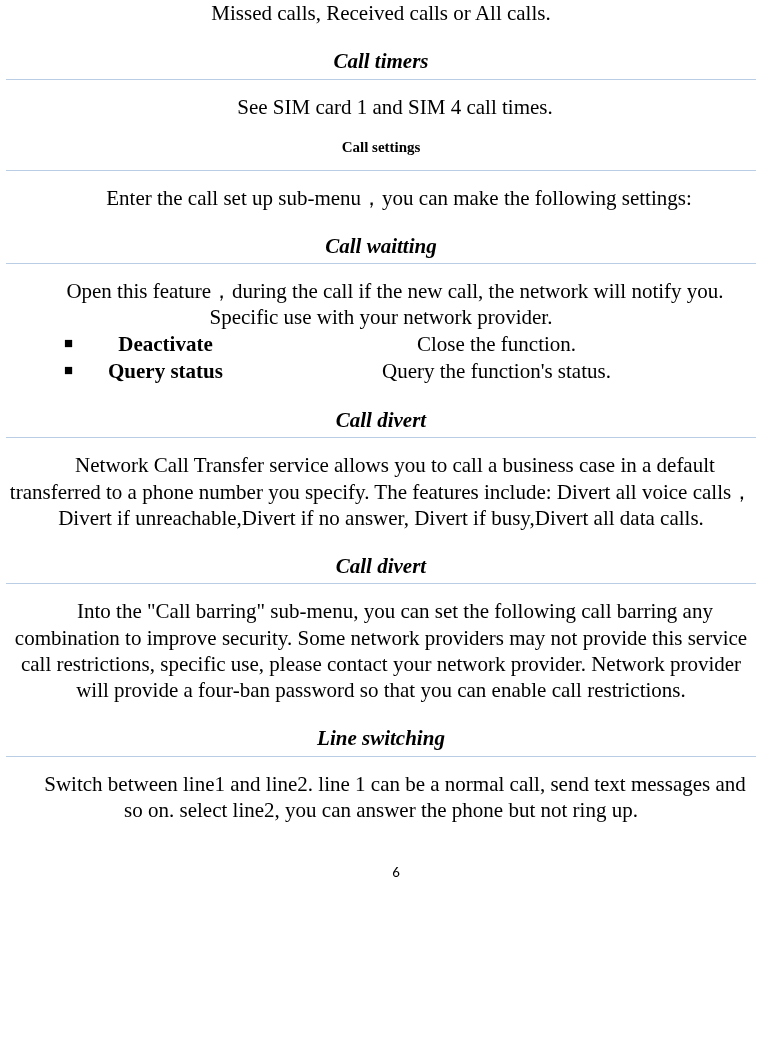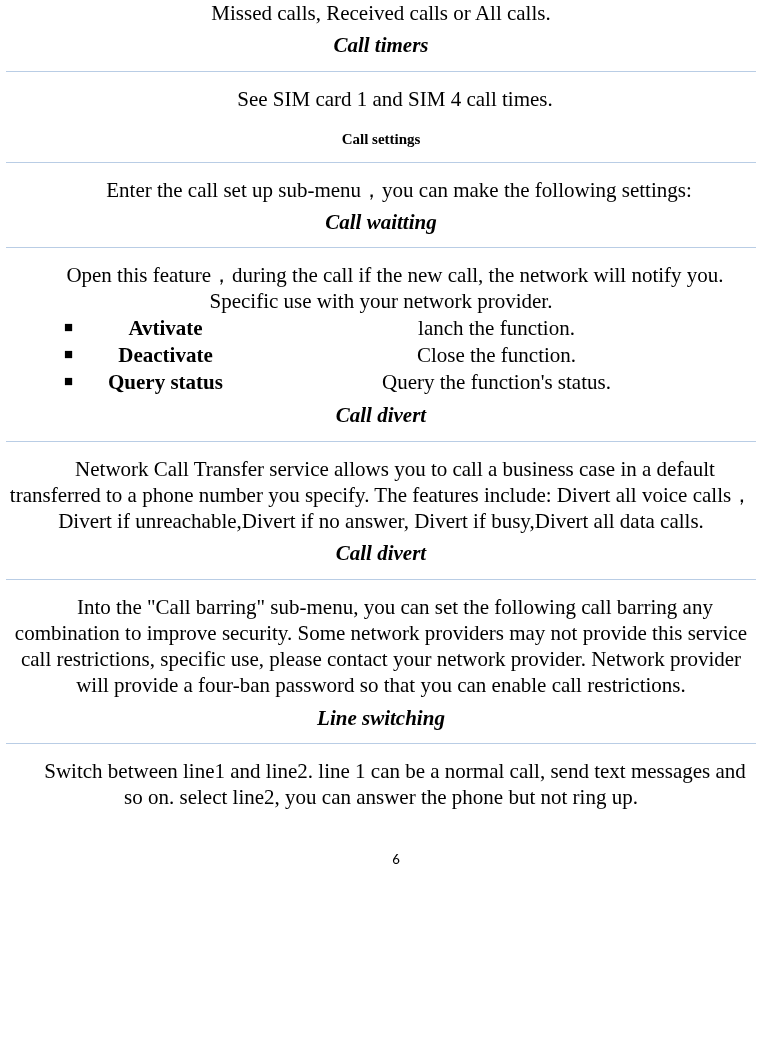--- a/index.html
+++ b/index.html
@@ -21,24 +21,24 @@
     text-indent: 28px;
   }
   .para-noindent {
     margin: 0;
     text-indent: 0;
   }
   .h2 {
     font-weight: bold;
     font-style: italic;
     font-size: 21px;
-    margin-top: 6px;
+    margin-top: 22px;
     margin-bottom: 3px;
     border-bottom: 1px solid #b9cde5;
-    padding-bottom: 12px;
+    padding-bottom: 4px;
   }
   .h1 {
     font-weight: bold;
     font-size: 15px;
     margin-top: 18px;
     margin-bottom: 3px;
     border-bottom: 1px solid #b9cde5;
     padding-bottom: 13px;
   }
   .after-heading {
@@ -91,26 +91,20 @@
   <p class="para after-heading">See SIM card 1 and SIM 4 call times.</p>
 
   <div class="h1">Call settings</div>
   <p class="para after-heading" style="text-indent:36px">Enter the call set up sub-menu，you can make the following settings:</p>
 
   <div class="h2">Call waitting</div>
   <p class="para after-heading">Open this feature，during the call if the new call, the network will notify you. Specific use with your network provider.</p>
   <ul class="sqlist">
     <li>
       <div class="li-row">
-        <span class="li-label">Avtivate</span>
-        <span class="li-desc">lanch the function.</span>
-      </div>
-    </li>
-    <li>
-      <div class="li-row">
         <span class="li-label">Deactivate</span>
         <span class="li-desc">Close the function.</span>
       </div>
     </li>
     <li>
       <div class="li-row">
         <span class="li-label">Query status</span>
         <span class="li-desc">Query the function's status.</span>
       </div>
     </li>

